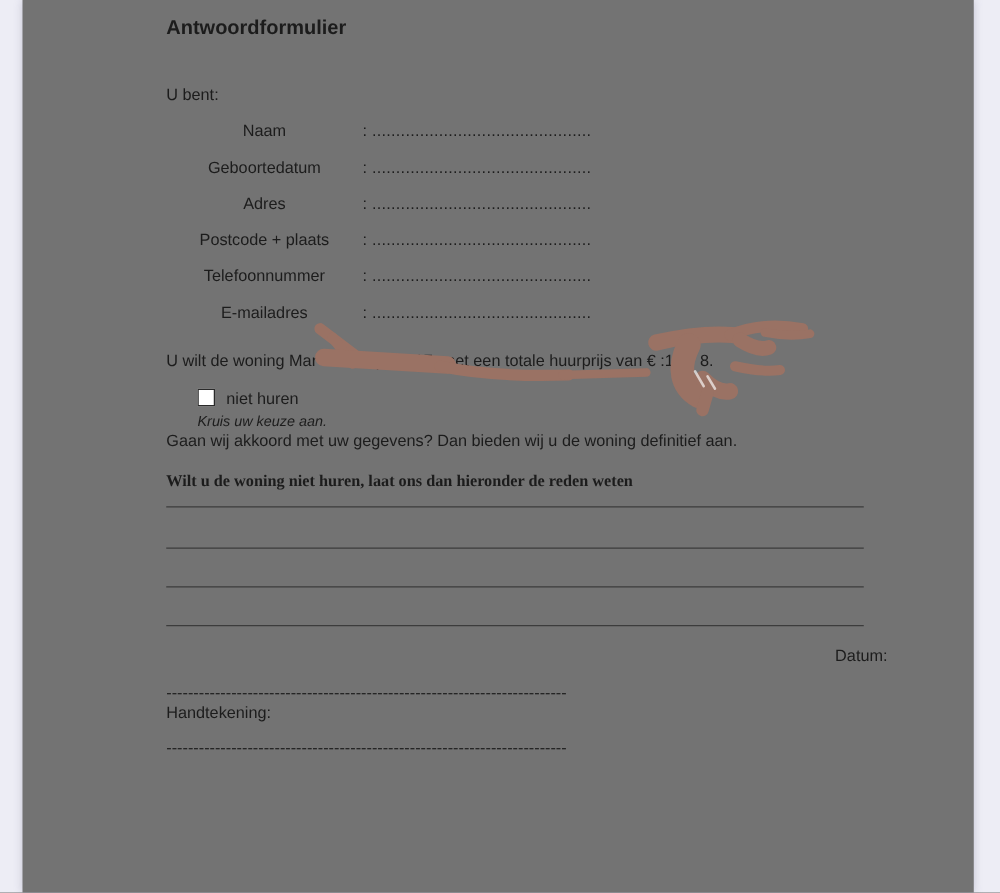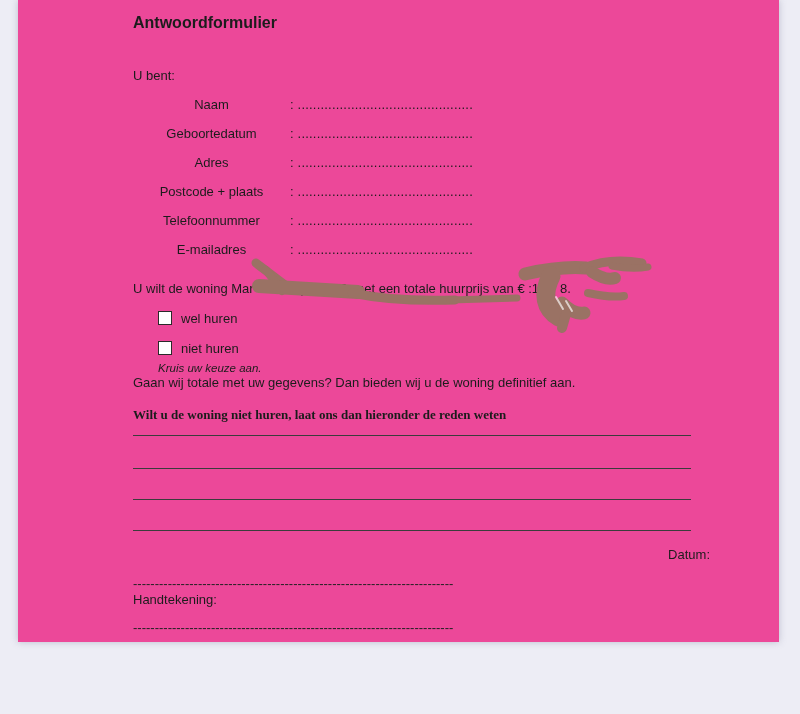--- a/index.html
+++ b/index.html
@@ -8,22 +8,22 @@
     width:800px;height:714px;
     background:#ededf5;
     font-family:"Liberation Sans","DejaVu Sans",sans-serif;
     color:#1c1c1c;
     overflow:hidden;
     position:relative;
   }
   .page{
     position:absolute;
     left:18px;top:0;
-    width:761px;height:642px;
-    background:#ec4899;
+    width:761px;height:714px;
+    background:#737373;
     box-shadow:0 0 7px rgba(110,110,145,0.38);
     box-sizing:border-box;
     padding:0 69px 0 115px;
   }
   .title{
     font-size:16px;line-height:18px;font-weight:bold;
     margin:14px 0 0 0;
   }
   .intro{font-size:13px;line-height:16px;margin:36px 0 0 0;}
   .frow{display:flex;font-size:13px;line-height:16px;margin-top:13px;}
@@ -95,30 +95,26 @@
   </div>
 
   <div class="sentence">
     <span class="seg1">U wilt de woning Mar</span>
     <span class="seg2">tplein 17, met een totale huurprijs van € :1</span>
     <span class="seg3">8.</span>
   </div>
 
   <div class="chkrow">
     <span class="chkbox"></span>
-    <span>wel huren</span>
-  </div>
-  <div class="chkrow">
-    <span class="chkbox"></span>
     <span>niet huren</span>
   </div>
 
   <p class="note">Kruis uw keuze aan.</p>
 
-  <p class="btext">Gaan wij totale met uw gegevens? Dan bieden wij u de woning definitief aan.</p>
+  <p class="btext">Gaan wij akkoord met uw gegevens? Dan bieden wij u de woning definitief aan.</p>
 
   <p class="bheading2">Wilt u de woning niet huren, laat ons dan hieronder de reden weten</p>
 
   <div class="rline first"></div>
   <div class="rline l2"></div>
   <div class="rline l3"></div>
   <div class="rline l4"></div>
 
   <p class="datelbl">Datum:</p>
   <p class="dashline">--------------------------------------------------------------------------</p>

